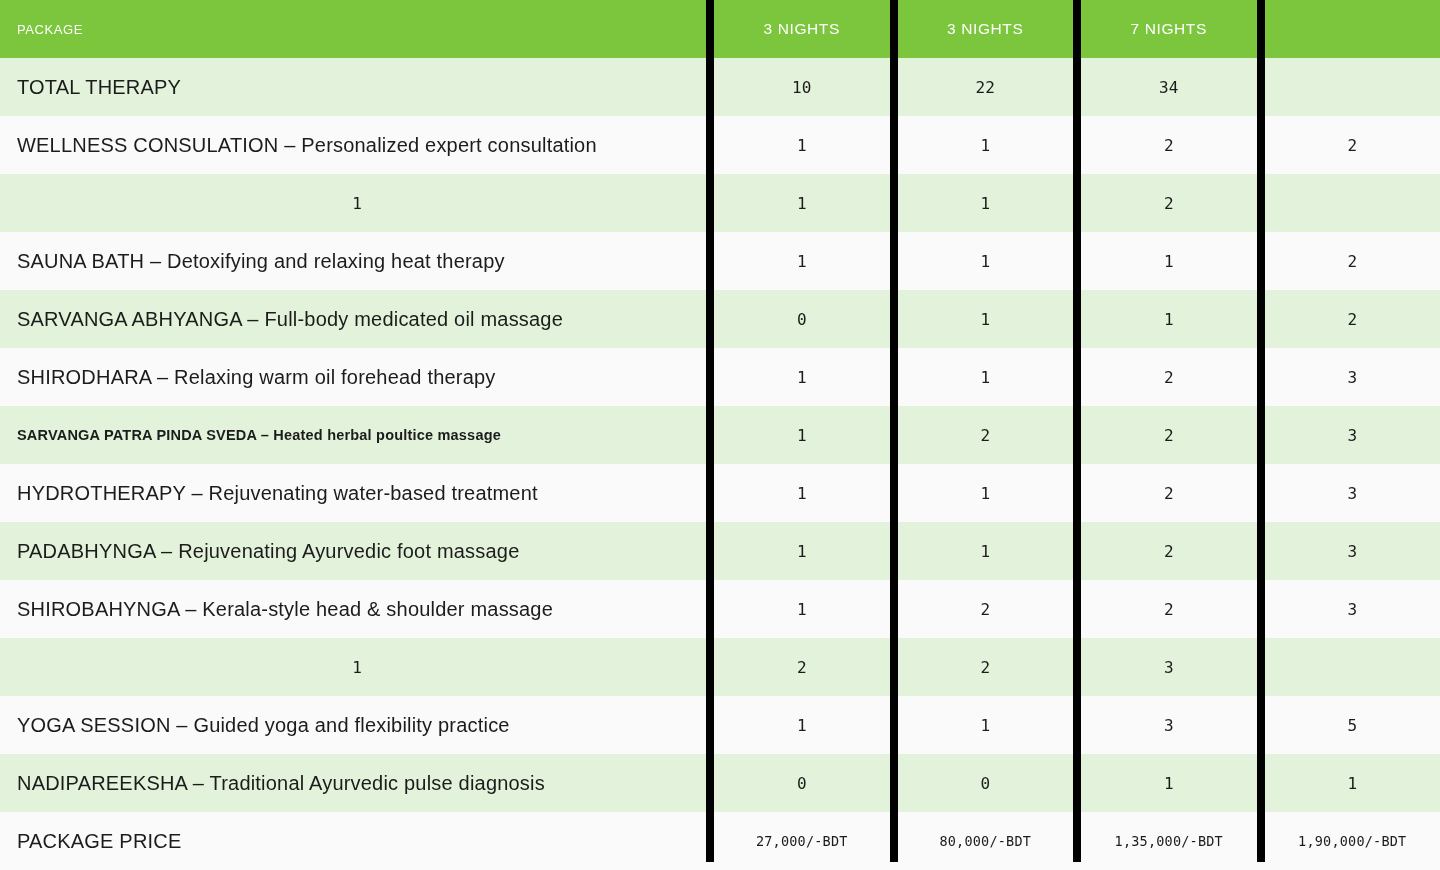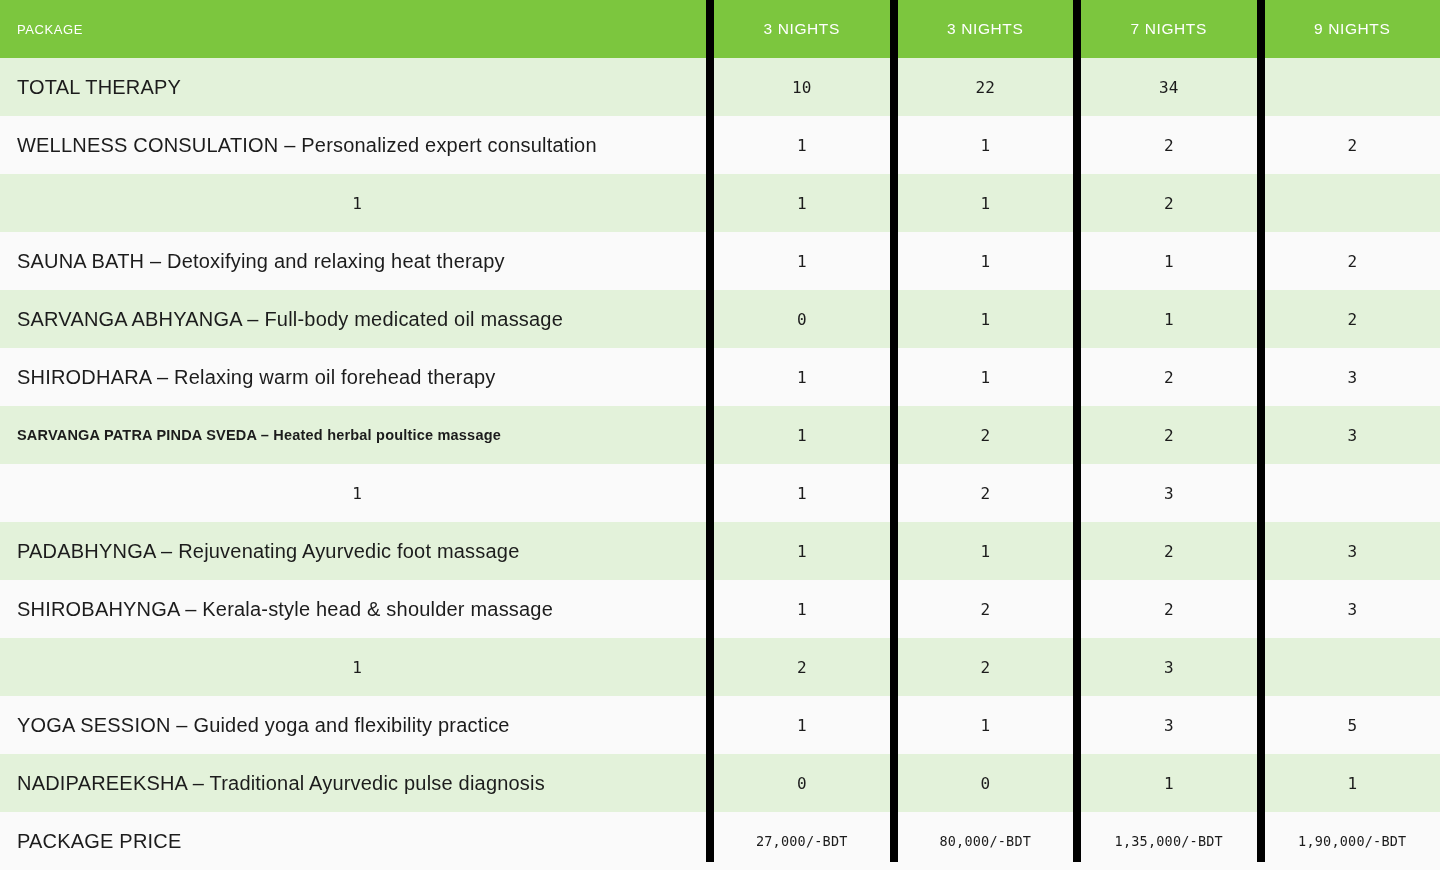--- a/index.html
+++ b/index.html
@@ -70,21 +70,20 @@
 </head>
 <body>
 
 <div class="table">
 
   <div class="row header-row">
     <div class="cell-label">PACKAGE</div>
     <div class="cell-value">3 NIGHTS</div>
     <div class="cell-value">3 NIGHTS</div>
     <div class="cell-value">7 NIGHTS</div>
-    <div class="cell-value">9 NIGHTS</div>
   </div>
 
   <div class="rows">
     <div class="row">
       <div class="cell-label">TOTAL THERAPY</div>
       <div class="cell-value">10</div>
       <div class="cell-value">22</div>
       <div class="cell-value">34</div>
     </div>
 
@@ -129,20 +128,21 @@
 
     <div class="row">
       <div class="cell-label">SARVANGA PATRA PINDA SVEDA – Heated herbal poultice massage</div>
       <div class="cell-value">1</div>
       <div class="cell-value">2</div>
       <div class="cell-value">2</div>
       <div class="cell-value">3</div>
     </div>
 
     <div class="row">
+      <div class="cell-label">HYDROTHERAPY – Rejuvenating water-based treatment</div>
       <div class="cell-value">1</div>
       <div class="cell-value">1</div>
       <div class="cell-value">2</div>
       <div class="cell-value">3</div>
     </div>
 
     <div class="row">
       <div class="cell-label">PADABHYNGA – Rejuvenating Ayurvedic foot massage</div>
       <div class="cell-value">1</div>
       <div class="cell-value">1</div>

